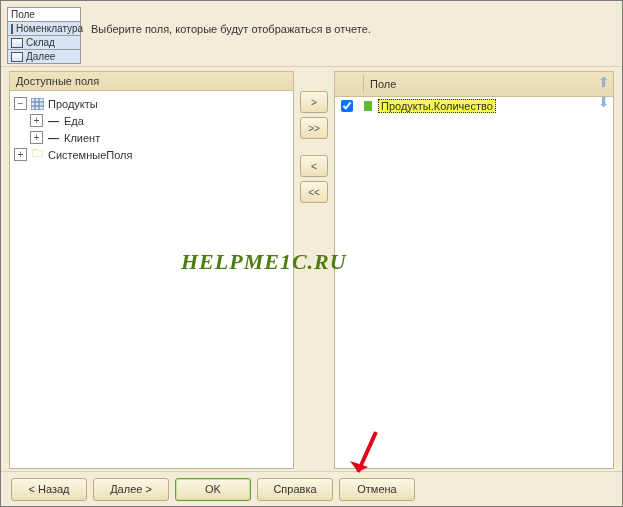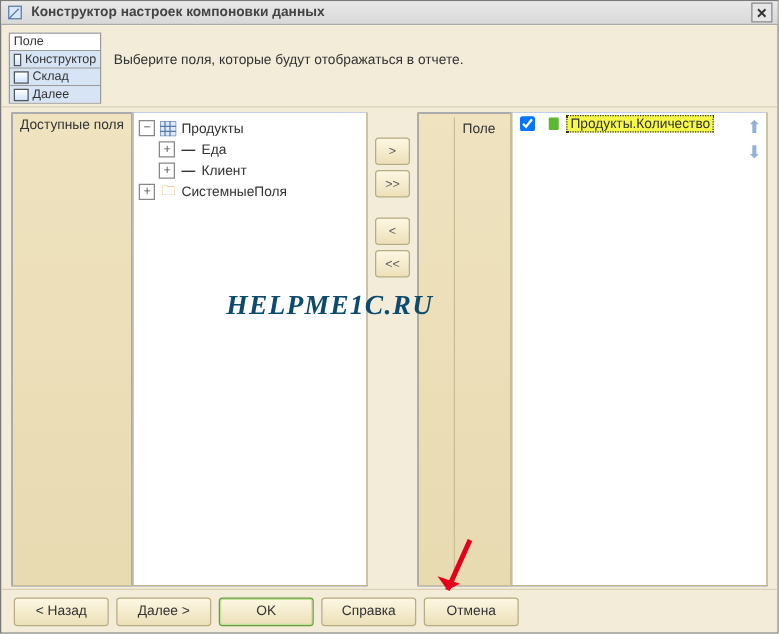--- a/index.html
+++ b/index.html
@@ -9,21 +9,21 @@
 .title-text{flex:1;font-weight:bold;color:#444}
 .close-btn{width:15px;height:14px;border:1px solid #888;background:#e6e6e6;display:flex;align-items:center;justify-content:center;font-size:11px;font-weight:bold;color:#333;cursor:default}
 .toprow{display:flex;align-items:flex-start;padding:6px 10px 2px 6px;border-bottom:1px solid #d9d0b5}
 .headers-box{width:72px;border:1px solid #9a9a9a;background:#fff;font-size:10px}
 .hdr{border-bottom:1px solid #9a9a9a;padding:1px 3px;display:flex;align-items:center;gap:3px}
 .hdr:last-child{border-bottom:none}
 .hdr-sel{background:#d6e4f5}
 .hdr-icon{width:10px;height:8px;border:1px solid #555;background:linear-gradient(#fff,#cfe3ff);display:inline-block}
 .instruction{margin-left:10px;padding-top:16px}
 .middle{flex:1;display:flex;padding:4px 8px 2px 8px;gap:0;min-height:0}
-.pane{display:flex;background:#1d4ed8}
+.pane{display:flex;flex-direction:column;background:#404040}
 .pane-header{background:linear-gradient(#efe3c0,#e8dab1);border:1px solid #c9bd96;padding:3px 6px;font-size:11px}
 .pane-body{flex:1;background:#fff;border:1px solid #bfb48d;border-top:none;overflow:auto;position:relative}
 .left-pane{width:285px}
 .mid-col{width:40px;display:flex;flex-direction:column;align-items:center;padding-top:20px;gap:4px}
 .right-pane{flex:1;position:relative}
 .navbtn{width:26px;height:20px;border:1px solid #b8ac82;background:linear-gradient(#fdf7e3,#ede0b9);border-radius:3px;display:flex;align-items:center;justify-content:center;font-size:10px;color:#555;cursor:default}
 .tree{padding:4px 2px}
 .tree-row{display:flex;align-items:center;height:17px;gap:4px;padding-left:2px}
 .indent1{padding-left:18px}
 .exp{width:11px;height:11px;border:1px solid #888;background:#fff;display:flex;align-items:center;justify-content:center;font-size:10px;line-height:0;color:#555;cursor:default}
@@ -36,50 +36,40 @@
 .tree-sel{background:#3a74c4;color:#fff;padding:0 2px}
 .right-head{display:flex}
 .right-head .col1{width:22px;border-right:1px solid #c9bd96}
 .right-head .col2{flex:1;padding:3px 6px}
 .field-row{display:flex;align-items:center;height:18px}
 .field-row .chk{width:22px;display:flex;align-items:center;justify-content:center}
 .field-row .txt{display:flex;align-items:center;gap:4px;padding-left:4px}
 .field-highlight{background:#f6f84a;border:1px dotted #333;padding:0 2px}
 .updown{position:absolute;right:2px;top:2px;display:flex;flex-direction:column;gap:3px}
 .arrowbtn{width:17px;height:17px;display:flex;align-items:center;justify-content:center;color:#8fb3d9;font-size:14px;cursor:default}
-.watermark{position:absolute;top:230px;left:180px;font:italic bold 22px Georgia,serif;color:#0c4a6e;pointer-events:none;letter-spacing:1px}
+.watermark{position:absolute;top:248px;left:180px;font:italic bold 22px Georgia,serif;color:#4d7c0f;pointer-events:none;letter-spacing:1px}
 .footer{height:34px;border-top:1px solid #d9d0b5;display:flex;align-items:center;justify-content:flex-start;padding:0 10px;gap:6px;position:relative}
 .btn{min-width:58px;height:21px;border:1px solid #b8ac82;background:linear-gradient(#fdf7e3,#ece0b8);border-radius:3px;display:flex;align-items:center;justify-content:center;padding:0 8px;cursor:default}
 .btn-default{border:1px solid #6c9b3e;box-shadow:0 0 0 1px #bfe49a inset}
 .red-arrow{position:absolute;left:345px;top:-45px;pointer-events:none}
 </style>
 </head>
 <body>
 
 <div class="window">
 
-  <div class="titlebar">
-    <span class="title-icon">
-      <svg width="14" height="14">
-          <rect x="2" y="2" width="10" height="10" fill="#d9e7f7" stroke="#5a7aa8"></rect>
-          <line x1="2" y1="12" x2="10" y2="4" stroke="#5a7aa8"></line>
-        </svg>
-    </span>
-    <span class="title-text">Конструктор настроек компоновки данных</span>
-    <span class="close-btn">✕</span>
-  </div>
 
   <div class="toprow">
     <div class="headers-box">
       <div class="hdr">
           <span>Поле</span>
         </div>
       <div class="hdr hdr-sel">
           <span class="hdr-icon"></span>
-          <span>Конструктор</span>
+          <span>Номенклатура</span>
         </div>
       <div class="hdr hdr-sel">
           <span class="hdr-icon"></span>
           <span>Склад</span>
         </div>
       <div class="hdr hdr-sel">
           <span class="hdr-icon"></span>
           <span>Далее</span>
         </div>
     </div>

